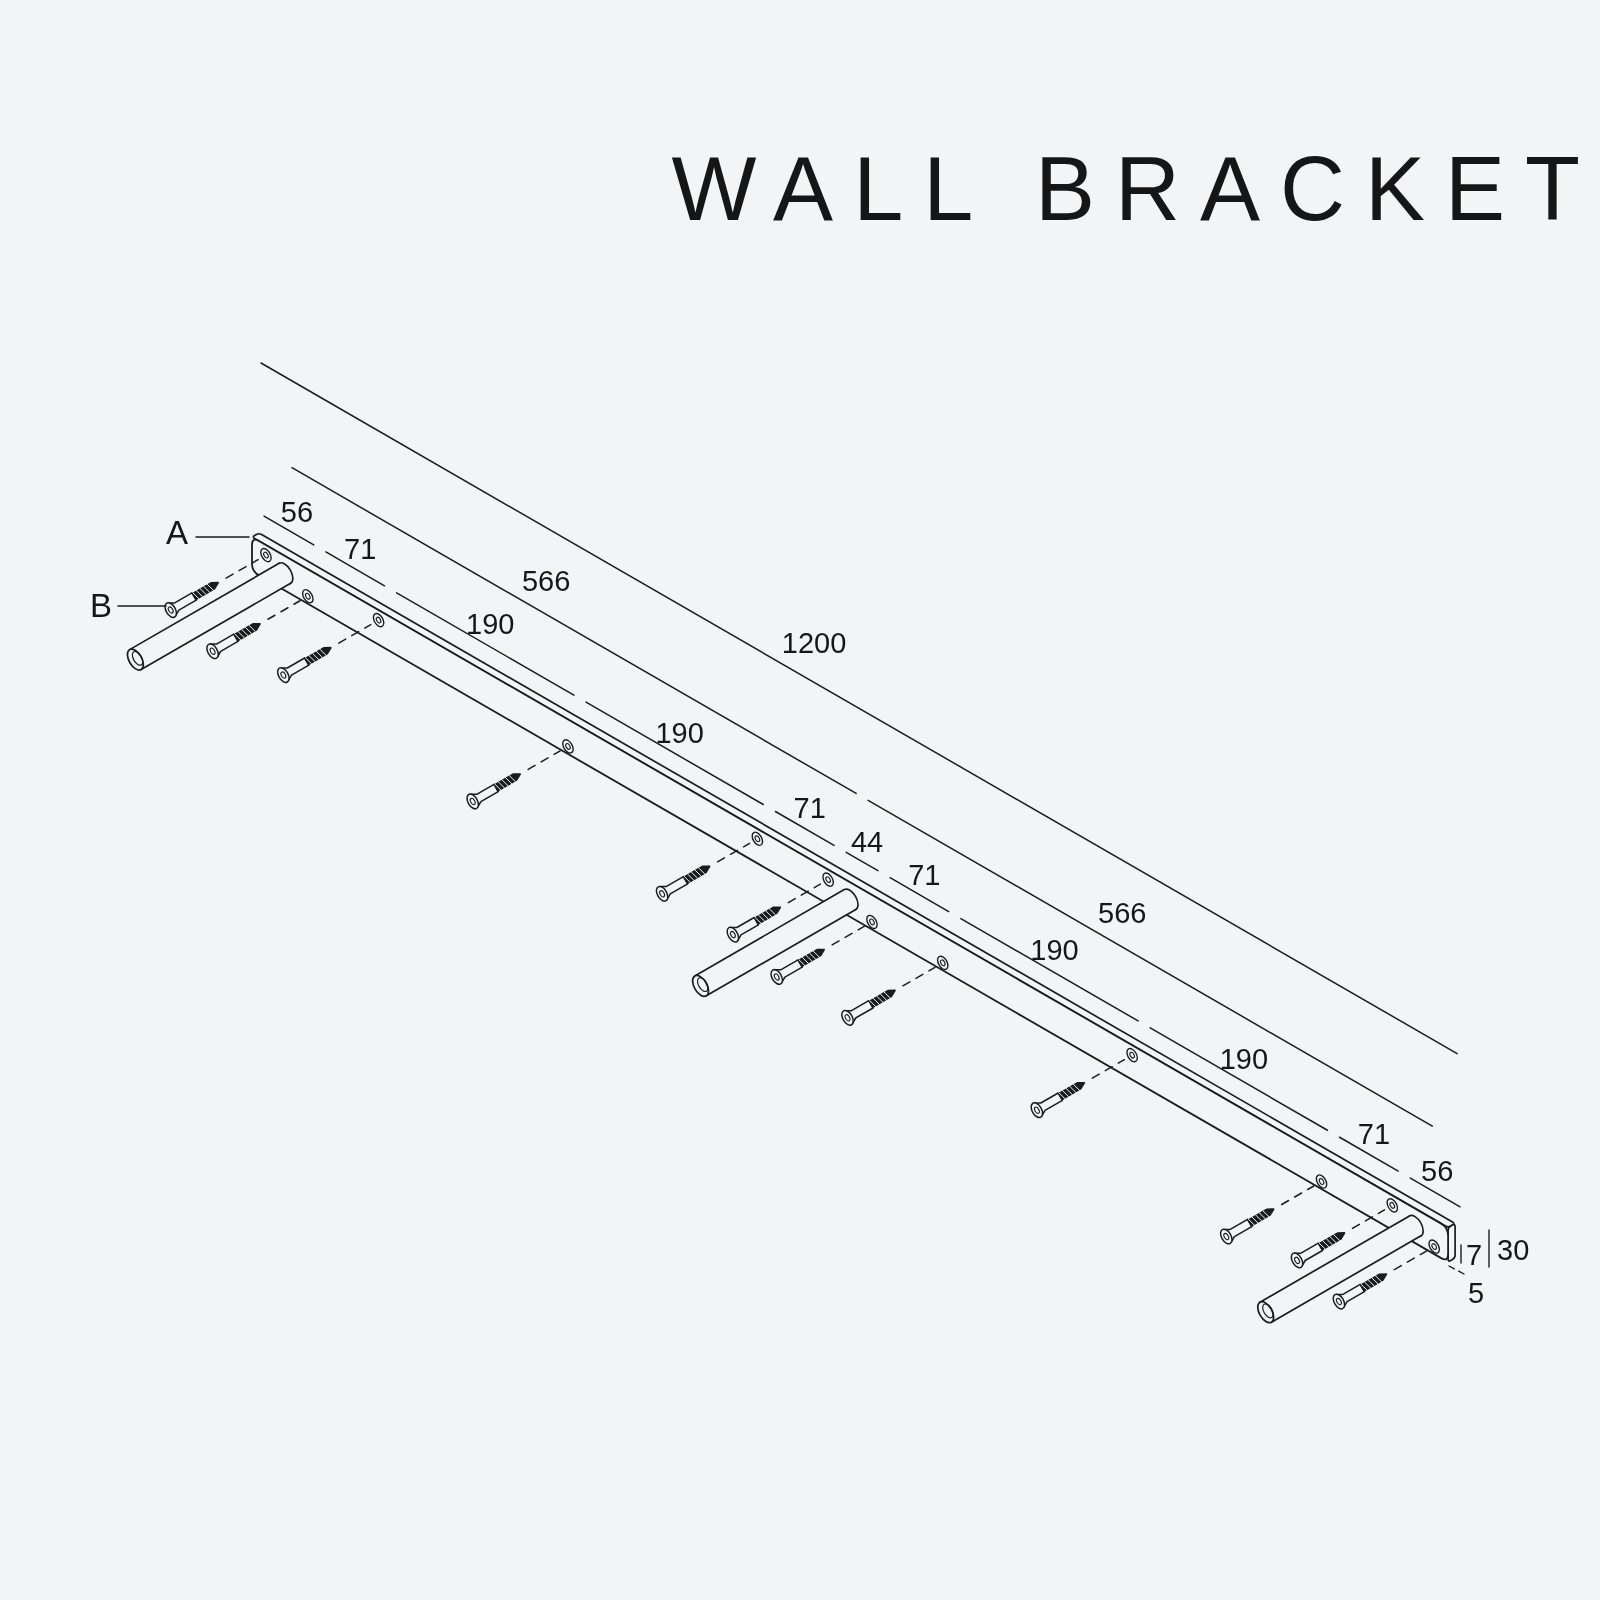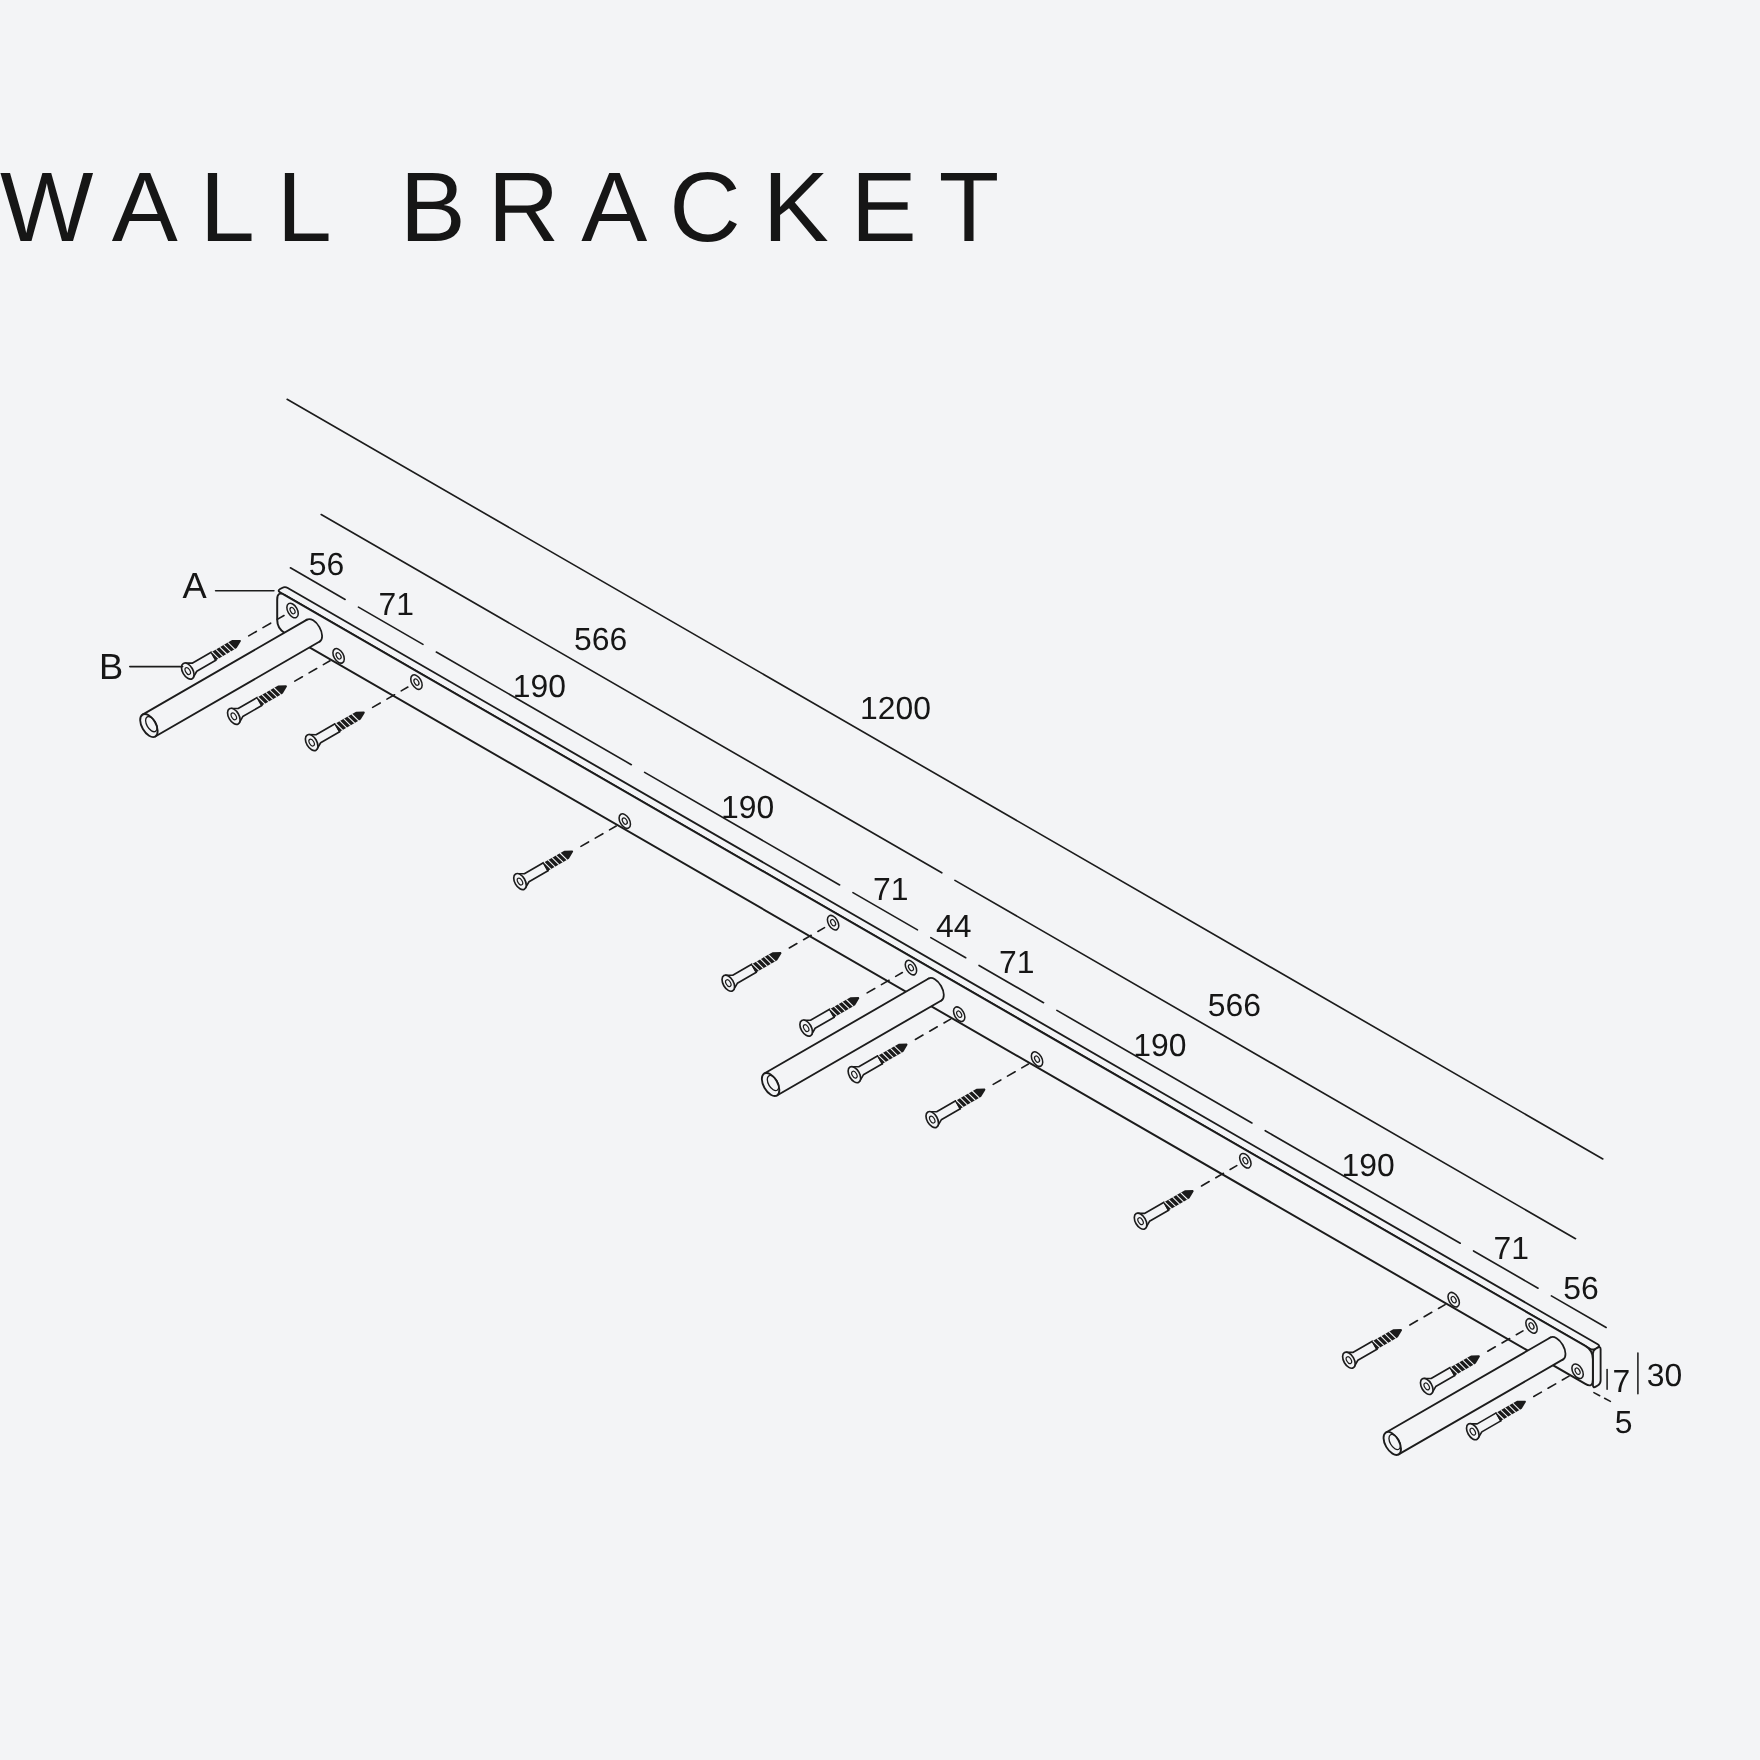--- a/index.html
+++ b/index.html
@@ -1,18 +1,18 @@
 <!DOCTYPE html>
 <html><head>
 <meta charset="utf-8">
 <style>
   html,body{margin:0;padding:0;}
   body{width:1600px;height:1600px;position:relative;font-family:"Liberation Sans",sans-serif;overflow:hidden;}
   #stage{position:absolute;left:0;top:0;width:1488px;height:1600px;}
-  #title{position:absolute;left:0;top:138px;width:1600px;text-align:left;
+  #title{position:absolute;left:0;top:138px;width:1600px;text-align:right;
          font-size:90px;font-weight:400;letter-spacing:20px;white-space:nowrap;}
   svg text{font-family:"Liberation Sans",sans-serif;}
 </style>
 </head>
 <body style="background: rgb(243, 244, 246);">
 
 <div id="title" style="color: rgb(22, 22, 22);">WALL BRACKET</div>
 <div id="stage"><svg width="1600" height="1600" viewBox="0 0 1600 1600">
       <g>
         <path d="M254.6 535.5 Q252.0 537.0 254.6 538.5 L1445.5 1226.1 Q1448.1 1227.6 1450.7 1226.1 L1452.5 1225.1 Q1455.1 1223.6 1452.5 1222.1 L261.6 534.5 Q259.0 533.0 256.4 534.5 Z" fill="#f3f4f6" stroke="#1c1c1c" stroke-width="1.7" stroke-linejoin="round"></path>

